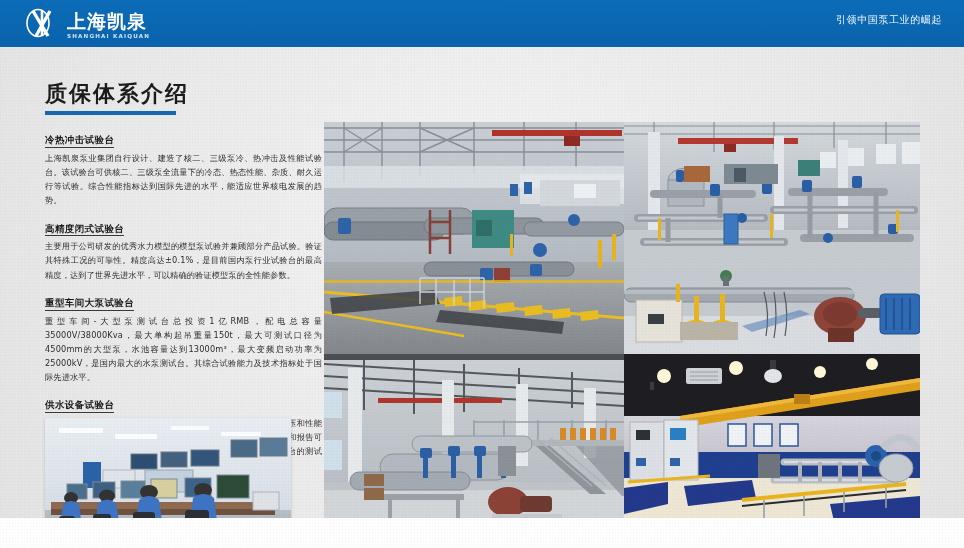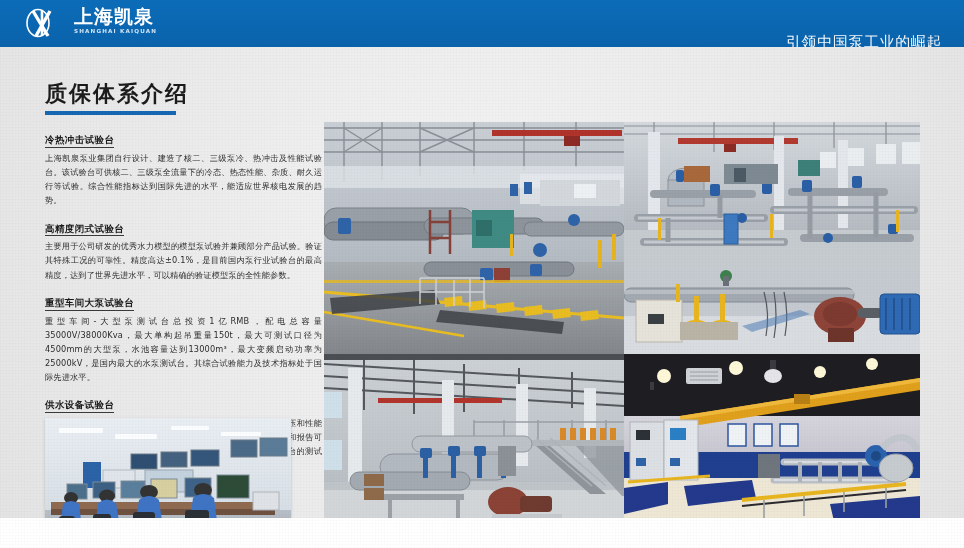--- a/index.html
+++ b/index.html
@@ -23,22 +23,22 @@
     position: absolute;
     left: 0; top: 0;
     width: 964px; height: 47px;
     background: #0b66b1;
     background: linear-gradient(180deg,#0c6cb8 0%, #0a62ab 100%);
   }
   .logo-wrap {
     position: absolute;
     left: 24px; top: 7px;
     display: flex;
-    align-items: flex-start;
-    gap: 14px;
+    align-items: flex-end;
+    gap: 7px;
   }
   .logo-mark {
     width: 36px; height: 32px;
     position: relative;
     flex: 0 0 auto;
   }
   .logo-mark svg { display:block; }
   .logo-texts {
     display: flex;
     flex-direction: column;
@@ -55,23 +55,23 @@
     color: #cfe4f5;
     font-size: 5.5px;
     letter-spacing: 1.15px;
     font-weight: 700;
     margin-top: 3px;
     transform: scaleX(1.02);
     transform-origin: left center;
   }
   .header-tagline {
     position: absolute;
-    right: 22px; top: 33px;
+    right: 22px; top: 13px;
     color: #ffffff;
-    font-size: 15px;
+    font-size: 10px;
     letter-spacing: 0.6px;
     opacity: .95;
   }
 
   
   .canvas {
     position: absolute;
     left: 0; top: 47px;
     width: 964px; height: 501px;
     background:

